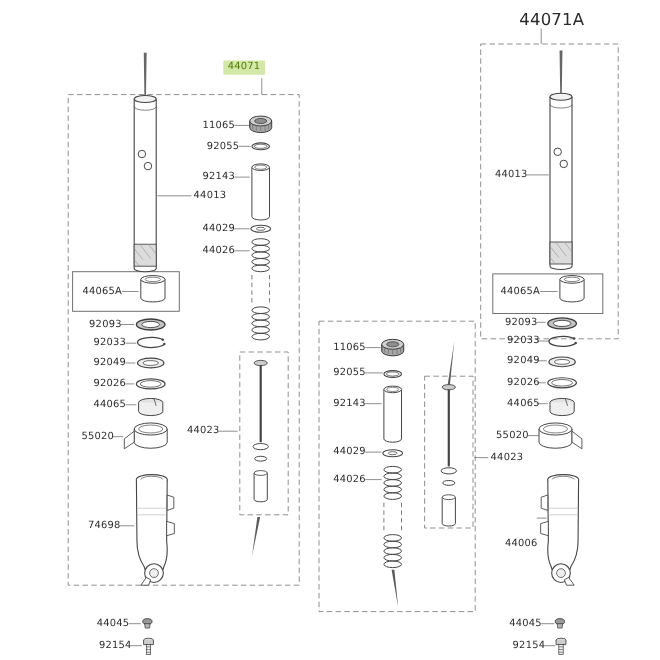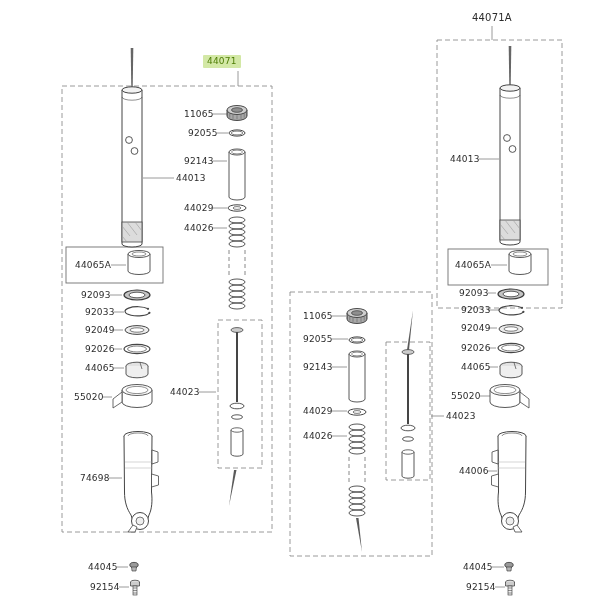--- a/index.html
+++ b/index.html
@@ -2,21 +2,21 @@
 <html><head>
 <meta charset="utf-8">
 <style>
   *{margin:0;padding:0;box-sizing:border-box}
   html,body{width:600px;height:600px;background:#ffffff;overflow:hidden}
   body{font-family:"DejaVu Sans","Liberation Sans",sans-serif}
   .stage{position:relative;width:600px;height:600px;background:#fff}
   .stage > svg{position:absolute;left:0;top:0}
   .lbl{position:absolute;font-size:9px;line-height:10px;color:#2b2b2b;white-space:nowrap;letter-spacing:0.2px;cursor:pointer}
   .lbl.hl{padding:1px 4px;line-height:11px;border-radius:1px;font-weight:normal}
-  .lbl.title{font-size:10px}
+  .lbl.title{font-size:15px}
 </style>
 </head>
 <body>
 
 <div class="stage">
 
 <svg width="600" height="600" viewBox="0 0 600 600">
   <defs>
     <g id="tube">
       <path d="M-1.3,-42 L1.3,-42 L0.7,-1 L-0.7,-1 Z" fill="#666"></path>
@@ -247,17 +247,17 @@
 <div class="lbl" style="left:461px;top:323px">92049</div>
 <div class="lbl" style="left:461px;top:343px">92026</div>
 <div class="lbl" style="left:461px;top:362px">44065</div>
 <div class="lbl" style="left:451px;top:391px">55020</div>
 <div class="lbl" style="left:303px;top:311px">11065</div>
 <div class="lbl" style="left:303px;top:334px">92055</div>
 <div class="lbl" style="left:303px;top:362px">92143</div>
 <div class="lbl" style="left:303px;top:406px">44029</div>
 <div class="lbl" style="left:303px;top:431px">44026</div>
 <div class="lbl" style="left:446px;top:411px">44023</div>
-<div class="lbl" style="left:459px;top:466px">44006</div>
+<div class="lbl" style="left:459px;top:489px">44006</div>
 <div class="lbl" style="left:463px;top:562px">44045</div>
 <div class="lbl" style="left:466px;top:582px">92154</div>
 
 </div>
 
 </body></html>

